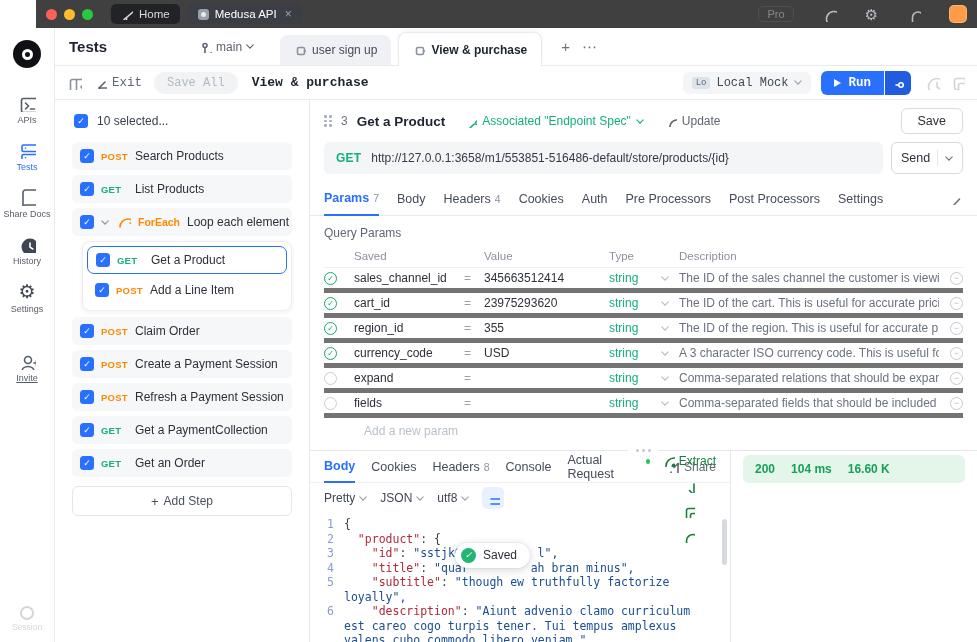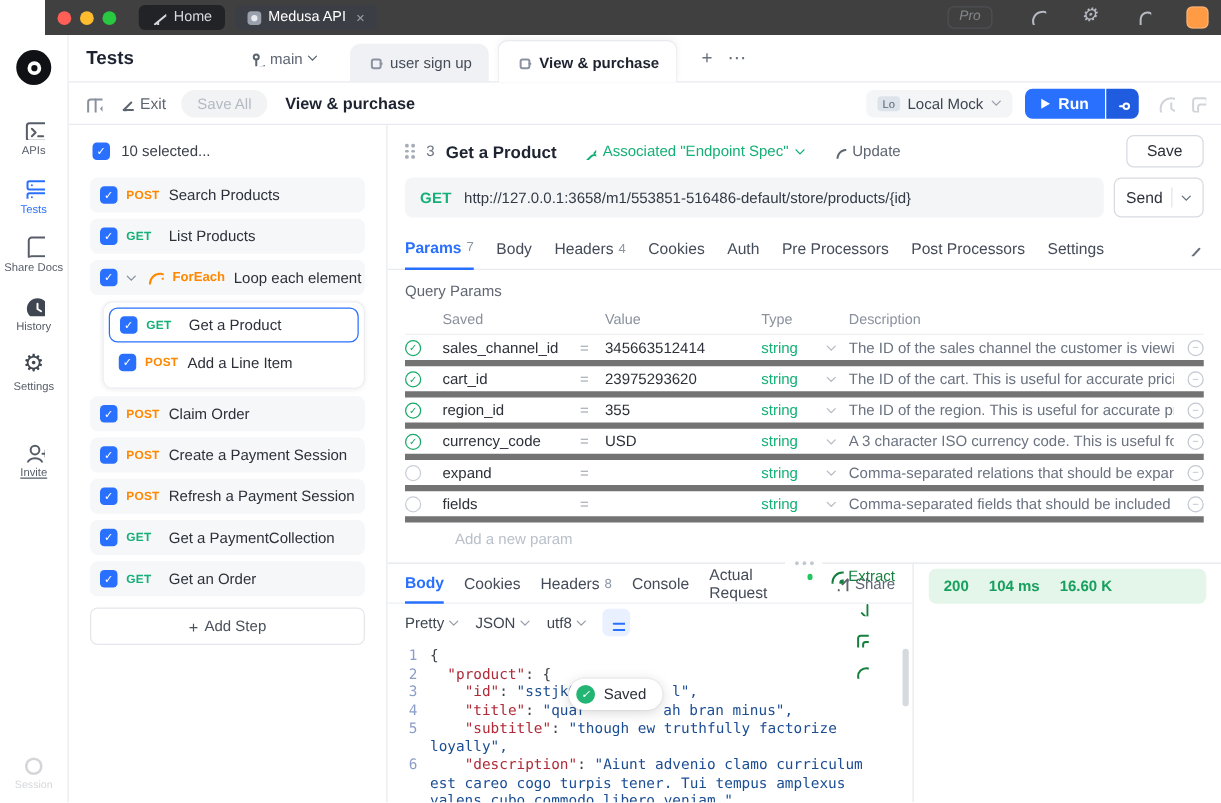--- a/index.html
+++ b/index.html
@@ -11,21 +11,21 @@
   
   #topbar { height:28px; background:#404040; display:flex; align-items:center; padding:0 10px; gap:8px; color:#c9ccd3;margin-left:36px; }
   .traffic { display:flex; gap:7px; margin-right:10px; }
   .traffic i { width:11px; height:11px; border-radius:50%; display:block; }
   .tl-red{background:#ff5f57}.tl-yellow{background:#febc2e}.tl-green{background:#28c840}
   .wtab { height:20px; border-radius:5px; padding:0 10px; font-size:11.5px; display:flex; gap:6px; align-items:center; color:#d6d9de; background:#212327; }
   .wtab.active { background:#3b3e44; color:#fff; }
   .wtab .fav { width:11px; height:11px; border-radius:3px; background:#9aa1ac; position:relative; }
   .wtab .fav::after{content:"";position:absolute;inset:3px;border-radius:50%;background:#e8eaee;}
   .wtab .x { color:#9aa1ac; font-size:12px; margin-left:2px; }
-  .tb-right { margin-left:auto; display:flex; gap:28px;font-style:italic; }
+  .tb-right { margin-left:auto; display:flex; align-items:center; gap:28px; }
   .pro { opacity:.5; border:1px solid #5a5e66; border-radius:5px; padding:1px 8px; font-size:11px; }
   .glyph-gear { font-size:15px; color:#b6bac2; line-height:1; }
   .avatar { width:18px; height:18px; border-radius:5px; background:#ff9b45; border:1px solid rgba(255,255,255,.25); }
 
   
   #shell { display:flex; height:614px; }
   #rail { width:55px; border-right:1px solid #e8eaee; display:flex; flex-direction:column; align-items:center; padding-top:12px; background:#fff; flex-shrink:0; }
   .logo { width:28px; height:28px; border-radius:50%; background:#101114; display:flex; align-items:center; justify-content:center; margin-bottom:18px; }
   .logo i { width:11px; height:11px; border:3px solid #fff; border-radius:50%; display:block; }
   .rail-item { width:100%; display:flex; flex-direction:column; align-items:center; gap:3px; padding:8px 0; color:#565d68; font-size:9px; cursor:default; }
@@ -42,21 +42,21 @@
   .hd-left { display:flex; align-items:center; height:100%; gap:0; }
   .page-title { font-size:15px; font-weight:700; color:#1d2330; }
   .branch { display:flex; align-items:center; gap:4px; color:#5d6570; font-size:12px; margin-left:92px; }
   .sc-tabs { display:flex; align-items:flex-end; height:100%; margin-left:26px; }
   .sc-tab { height:30px; padding:0 14px; border-radius:8px 8px 0 0; display:flex; align-items:center; gap:6px; font-size:12px; color:#454c59; background:#f0f1f4; margin-right:7px; }
   .sc-tab.active { background:#fff; border:1px solid #e8eaee; border-bottom:none; font-weight:700; color:#1d2330; height:34px; margin-bottom:-1px; box-shadow:0 -2px 5px rgba(0,0,0,.04); }
   .sc-tab svg { color:#8a91a0; }
   .hd-btn { color:#6a7280; font-size:15px; margin-left:12px; align-self:center; line-height:1; }
 
   
-  #toolbar { height:34px; border-bottom:1px solid #e8eaee; display:flex; align-items:center; padding:0 12px; gap:12px; flex-shrink:0; }
+  #toolbar { height:34px; border-bottom:1px solid #e8eaee; display:flex; align-items:center; padding:0 12px; gap:12px; flex-shrink:0;font-family:Liberation Mono, monospace; }
   .tb-ic { color:#8a919e; display:flex; }
   .exit { display:flex; align-items:center; gap:5px; color:#5d6570; font-size:12.5px; }
   .save-all { background:#f2f3f5; color:#b4bac3; border-radius:14px; padding:4px 13px; font-size:12px; }
   .tb-title { font-weight:700; font-size:13px; color:#1d2330; margin-left:2px; }
   .tb-r { margin-left:auto; display:flex; align-items:center; gap:10px; }
   .env { background:#f4f5f7; border-radius:6px; padding:4px 9px; display:flex; align-items:center; gap:6px; font-size:12px; color:#3f4651; }
   .env-abbr { background:#dde3ea; color:#5a6675; font-size:9px; padding:1px 4px; border-radius:3px; }
   .env svg { color:#9aa1ac; }
   .run-group { display:flex; }
   .run-btn { background:#2970ff; color:#fff; border-radius:6px 0 0 6px; padding:5px 13px; font-size:12.5px; font-weight:600; display:flex; align-items:center; gap:7px; }

